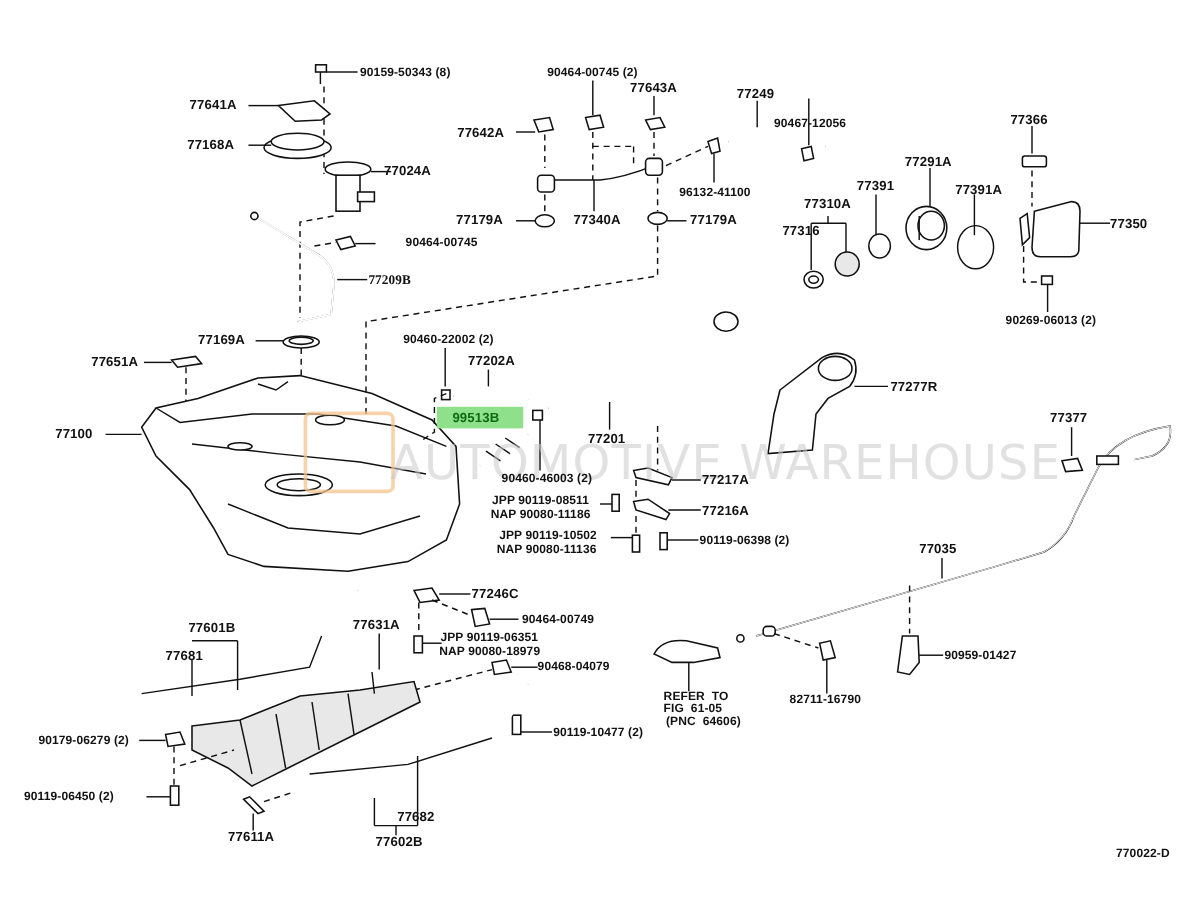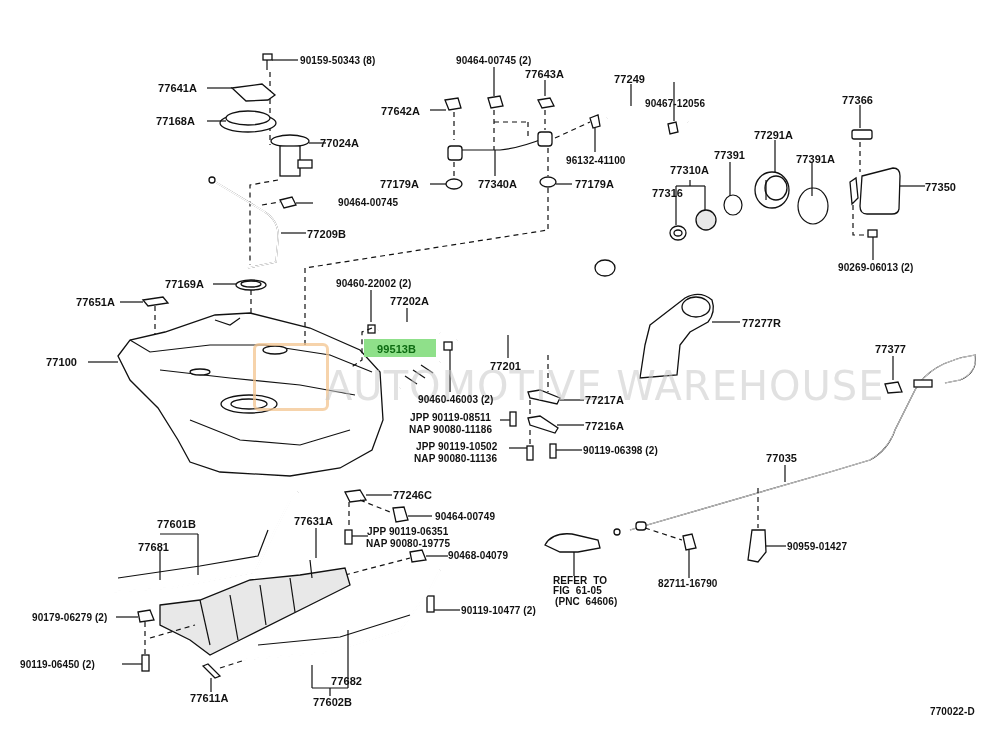--- a/index.html
+++ b/index.html
@@ -327,21 +327,21 @@
   <div class="wm-logo" style="left:253px;top:343px;width:70px;height:62px;"></div>
   <div class="wm" style="left:325px;top:350px;margin-top:13px;">AUTOMOTIVE WAREHOUSE</div>
 
   <div class="hl" style="left:364px;top:339px;width:72px;height:18px;"></div>
 
   <span class="lbl small" style="left:300px;top:55px;">90159-50343 (8)</span>
   <span class="lbl" style="left:158px;top:82px;">77641A</span>
   <span class="lbl" style="left:156px;top:115px;">77168A</span>
   <span class="lbl" style="left:320px;top:137px;">77024A</span>
   <span class="lbl small" style="left:315px;top:197px;margin-left:23px;">90464-00745</span>
-  <span class="lbl" style="left:307px;top:228px;">77209B</span>
+  <span class="lbl" style="left:307px;top:228px;font-family:Liberation Serif, serif;">77209B</span>
   <span class="lbl" style="left:165px;top:278px;">77169A</span>
   <span class="lbl" style="left:76px;top:296px;">77651A</span>
   <span class="lbl" style="left:46px;top:356px;">77100</span>
 
   <span class="lbl small" style="left:456px;top:55px;">90464-00745 (2)</span>
   <span class="lbl" style="left:525px;top:68px;">77643A</span>
   <span class="lbl" style="left:381px;top:105px;">77642A</span>
   <span class="lbl" style="left:380px;top:178px;">77179A</span>
   <span class="lbl" style="left:478px;top:178px;">77340A</span>
   <span class="lbl" style="left:575px;top:178px;">77179A</span>
@@ -371,21 +371,21 @@
   <span class="lbl small pre" style="left:416px;top:441px;">JPP 90119-10502</span>
   <span class="lbl small pre" style="left:414px;top:453px;">NAP 90080-11136</span>
   <span class="lbl small" style="left:583px;top:445px;">90119-06398 (2)</span>
 
   <span class="lbl" style="left:875px;top:343px;">77377</span>
   <span class="lbl" style="left:766px;top:452px;">77035</span>
 
   <span class="lbl" style="left:393px;top:489px;">77246C</span>
   <span class="lbl small" style="left:435px;top:511px;">90464-00749</span>
   <span class="lbl small pre" style="left:367px;top:526px;">JPP 90119-06351</span>
-  <span class="lbl small pre" style="left:366px;top:538px;">NAP 90080-19775</span>
+  <span class="lbl small pre" style="left:366px;top:538px;">NAP 90080-18979</span>
   <span class="lbl small" style="left:448px;top:550px;">90468-04079</span>
   <span class="lbl small" style="left:461px;top:605px;text-align:center;">90119-10477 (2)</span>
 
   <span class="lbl" style="left:157px;top:518px;">77601B</span>
   <span class="lbl" style="left:138px;top:541px;">77681</span>
   <span class="lbl" style="left:294px;top:515px;">77631A</span>
   <span class="lbl small" style="left:32px;top:612px;">90179-06279 (2)</span>
   <span class="lbl small" style="left:20px;top:659px;">90119-06450 (2)</span>
   <span class="lbl" style="left:190px;top:692px;">77611A</span>
   <span class="lbl" style="left:331px;top:675px;">77682</span>

